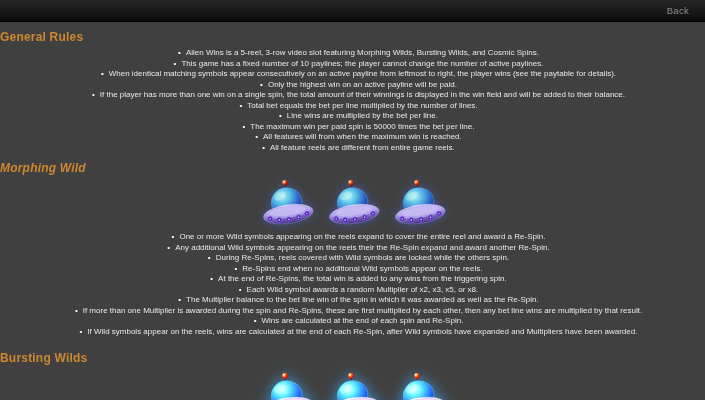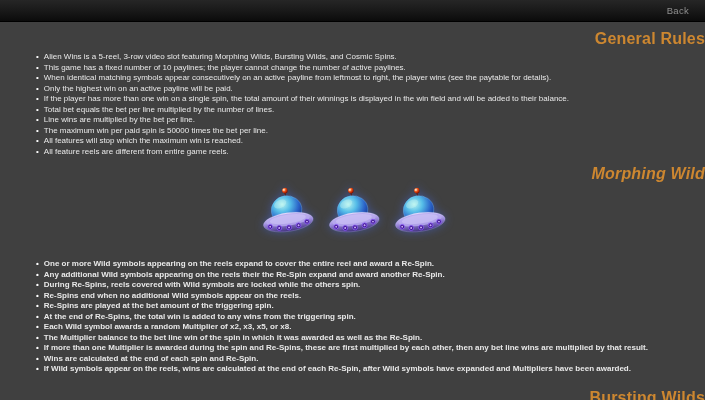--- a/index.html
+++ b/index.html
@@ -25,48 +25,49 @@
   .back-btn {
     color: #8f8f8f;
     font-size: 9.5px;
     letter-spacing: 0.3px;
     cursor: pointer;
     background: none;
     border: none;
     font-family: "Liberation Sans", sans-serif;
   }
   .section-title {
-    text-align: right;
+    text-align: left;
     color: #cd8730;
-    font-size: 16px;
+    font-size: 12px;
     font-weight: bold;
     letter-spacing: 0.2px;
   }
   .title-general { margin-top: 8px; }
   .title-morphing { margin-top: 8px; font-style: italic; }
   .title-bursting { margin-top: 14px; }
   ul.rules-list {
     list-style: none;
     margin-top: 4px;
     padding-left: 36px;
     padding-right: 24px;
+    text-align: center;
   }
   ul.rules-list li {
     font-size: 8px;
     line-height: 10.5px;
     color: #e8e8e8;
     white-space: nowrap;
   }
   ul.rules-list li::before {
     content: "\2022";
     margin-right: 5px;
     color: #ffffff;
     font-size: 8px;
   }
-  ul.list-morphing { margin-top: 24px; font-weight: bold; }
+  ul.list-morphing { margin-top: 5px; }
   .ufo-row {
     display: flex;
     justify-content: center;
     align-items: flex-start;
     gap: 6px;
   }
   .row-morphing { margin-top: 2px; height: 50px; }
   .row-bursting { margin-top: 5px; height: 50px; }
   .ufo {
     width: 60px;
@@ -136,21 +137,21 @@
     <div class="section-title title-general">General Rules</div>
     <ul class="rules-list list-general">
         <li>Alien Wins is a 5-reel, 3-row video slot featuring Morphing Wilds, Bursting Wilds, and Cosmic Spins.</li>
         <li>This game has a fixed number of 10 paylines; the player cannot change the number of active paylines.</li>
         <li>When identical matching symbols appear consecutively on an active payline from leftmost to right, the player wins (see the paytable for details).</li>
         <li>Only the highest win on an active payline will be paid.</li>
         <li>If the player has more than one win on a single spin, the total amount of their winnings is displayed in the win field and will be added to their balance.</li>
         <li>Total bet equals the bet per line multiplied by the number of lines.</li>
         <li>Line wins are multiplied by the bet per line.</li>
         <li>The maximum win per paid spin is 50000 times the bet per line.</li>
-        <li>All features will stop which the maximum win is reached.</li>
+        <li>All features will from when the maximum win is reached.</li>
         <li>All feature reels are different from entire game reels.</li>
       </ul>
   </div>
 
   <div>
     <div class="section-title title-morphing">Morphing Wild</div>
     <div class="ufo-row row-morphing">
       <svg class="ufo">
           <use href="#ufo"></use>
         </svg>
@@ -159,21 +160,20 @@
         </svg>
       <svg class="ufo">
           <use href="#ufo"></use>
         </svg>
     </div>
     <ul class="rules-list list-morphing">
         <li>One or more Wild symbols appearing on the reels expand to cover the entire reel and award a Re-Spin.</li>
         <li>Any additional Wild symbols appearing on the reels their the Re-Spin expand and award another Re-Spin.</li>
         <li>During Re-Spins, reels covered with Wild symbols are locked while the others spin.</li>
         <li>Re-Spins end when no additional Wild symbols appear on the reels.</li>
-        <li>Re-Spins are played at the bet amount of the triggering spin.</li>
         <li>At the end of Re-Spins, the total win is added to any wins from the triggering spin.</li>
         <li>Each Wild symbol awards a random Multiplier of x2, x3, x5, or x8.</li>
         <li>The Multiplier balance to the bet line win of the spin in which it was awarded as well as the Re-Spin.</li>
         <li>If more than one Multiplier is awarded during the spin and Re-Spins, these are first multiplied by each other, then any bet line wins are multiplied by that result.</li>
         <li>Wins are calculated at the end of each spin and Re-Spin.</li>
         <li>If Wild symbols appear on the reels, wins are calculated at the end of each Re-Spin, after Wild symbols have expanded and Multipliers have been awarded.</li>
       </ul>
   </div>
 
   <div>

